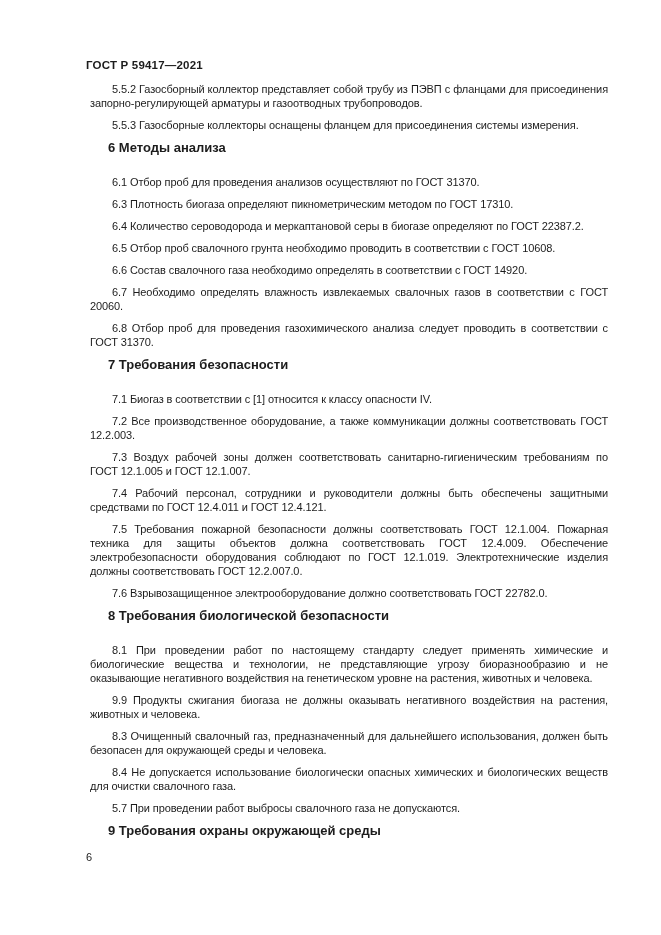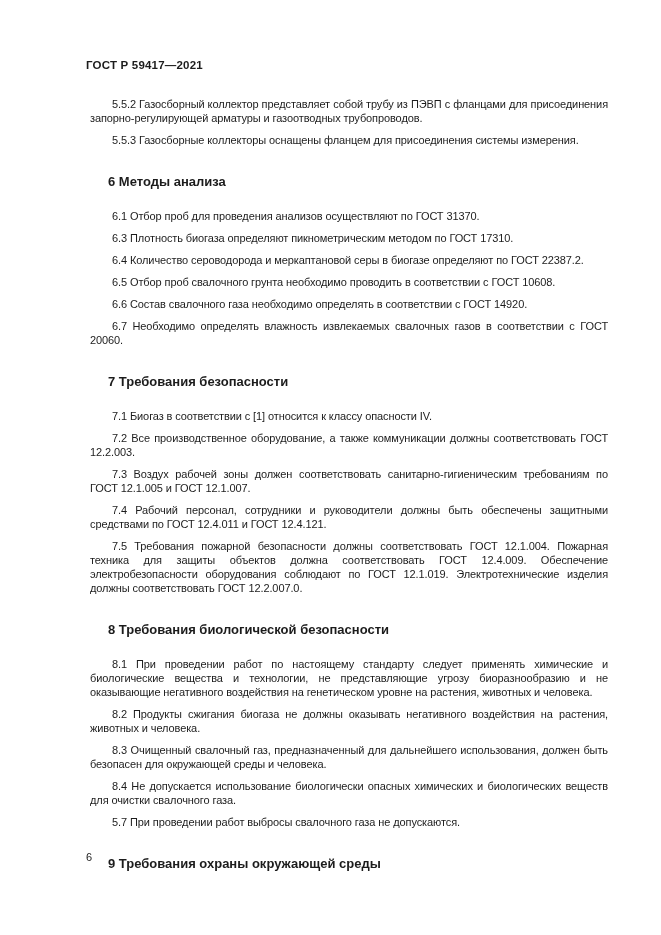--- a/index.html
+++ b/index.html
@@ -23,36 +23,35 @@
     left: 78px;
     top: 51px;
     font-size: 11.5px;
     font-weight: bold;
     letter-spacing: 0.2px;
     white-space: nowrap;
   }
   .content {
     position: absolute;
     left: 78px;
-    top: 85px;
+    top: 70px;
     width: 534px;
   }
   .body-para {
     font-size: 11px;
     line-height: 14px;
     text-align: justify;
     text-indent: 22px;
     letter-spacing: -0.1px;
   }
   .section-heading {
     font-size: 13px;
     line-height: 16px;
     font-weight: bold;
     padding-left: 22px;
-    margin-top: 19px;
     margin-bottom: 11px;
   }
   .page-number {
     position: absolute;
     left: 78px;
     top: 842px;
     font-size: 11px;
     line-height: 14px;
   }
 </style>
@@ -68,31 +67,33 @@
     <p class="body-para">5.5.2 Газосборный коллектор представляет собой трубу из ПЭВП с фланцами для присоединения запорно-регулирующей арматуры и газоотводных трубопроводов.</p>
     <p class="body-para">5.5.3 Газосборные коллекторы оснащены фланцем для присоединения системы измерения.</p>
 
     <h2 class="section-heading">6 Методы анализа</h2>
     <p class="body-para">6.1 Отбор проб для проведения анализов осуществляют по ГОСТ 31370.</p>
     <p class="body-para">6.3 Плотность биогаза определяют пикнометрическим методом по ГОСТ 17310.</p>
     <p class="body-para">6.4 Количество сероводорода и меркаптановой серы в биогазе определяют по ГОСТ 22387.2.</p>
     <p class="body-para">6.5 Отбор проб свалочного грунта необходимо проводить в соответствии с ГОСТ 10608.</p>
     <p class="body-para">6.6 Состав свалочного газа необходимо определять в соответствии с ГОСТ 14920.</p>
     <p class="body-para">6.7 Необходимо определять влажность извлекаемых свалочных газов в соответствии с ГОСТ 20060.</p>
+    <p class="body-para">6.8 Отбор проб для проведения газохимического анализа следует проводить в соответствии с ГОСТ 31370.</p>
 
     <h2 class="section-heading">7 Требования безопасности</h2>
     <p class="body-para">7.1 Биогаз в соответствии с [1] относится к классу опасности IV.</p>
     <p class="body-para">7.2 Все производственное оборудование, а также коммуникации должны соответствовать ГОСТ 12.2.003.</p>
     <p class="body-para">7.3 Воздух рабочей зоны должен соответствовать санитарно-гигиеническим требованиям по ГОСТ 12.1.005 и ГОСТ 12.1.007.</p>
     <p class="body-para">7.4 Рабочий персонал, сотрудники и руководители должны быть обеспечены защитными средствами по ГОСТ 12.4.011 и ГОСТ 12.4.121.</p>
     <p class="body-para">7.5 Требования пожарной безопасности должны соответствовать ГОСТ 12.1.004. Пожарная техника для защиты объектов должна соответствовать ГОСТ 12.4.009. Обеспечение электробезопасности оборудования соблюдают по ГОСТ 12.1.019. Электротехнические изделия должны соответствовать ГОСТ 12.2.007.0.</p>
+    <p class="body-para">7.6 Взрывозащищенное электрооборудование должно соответствовать ГОСТ 22782.0.</p>
 
     <h2 class="section-heading">8 Требования биологической безопасности</h2>
     <p class="body-para">8.1 При проведении работ по настоящему стандарту следует применять химические и биологические вещества и технологии, не представляющие угрозу биоразнообразию и не оказывающие негативного воздействия на генетическом уровне на растения, животных и человека.</p>
-    <p class="body-para">8.2 Продукты сжигания биогаза не должны оказывать негативного воздействия на растения, животных и человека.</p>
+    <p class="body-para">9.9 Продукты сжигания биогаза не должны оказывать негативного воздействия на растения, животных и человека.</p>
     <p class="body-para">8.3 Очищенный свалочный газ, предназначенный для дальнейшего использования, должен быть безопасен для окружающей среды и человека.</p>
     <p class="body-para">8.4 Не допускается использование биологически опасных химических и биологических веществ для очистки свалочного газа.</p>
     <p class="body-para">5.7 При проведении работ выбросы свалочного газа не допускаются.</p>
 
     <h2 class="section-heading">9 Требования охраны окружающей среды</h2>
 
   </div>
 
   <div class="page-number">6</div>
 

